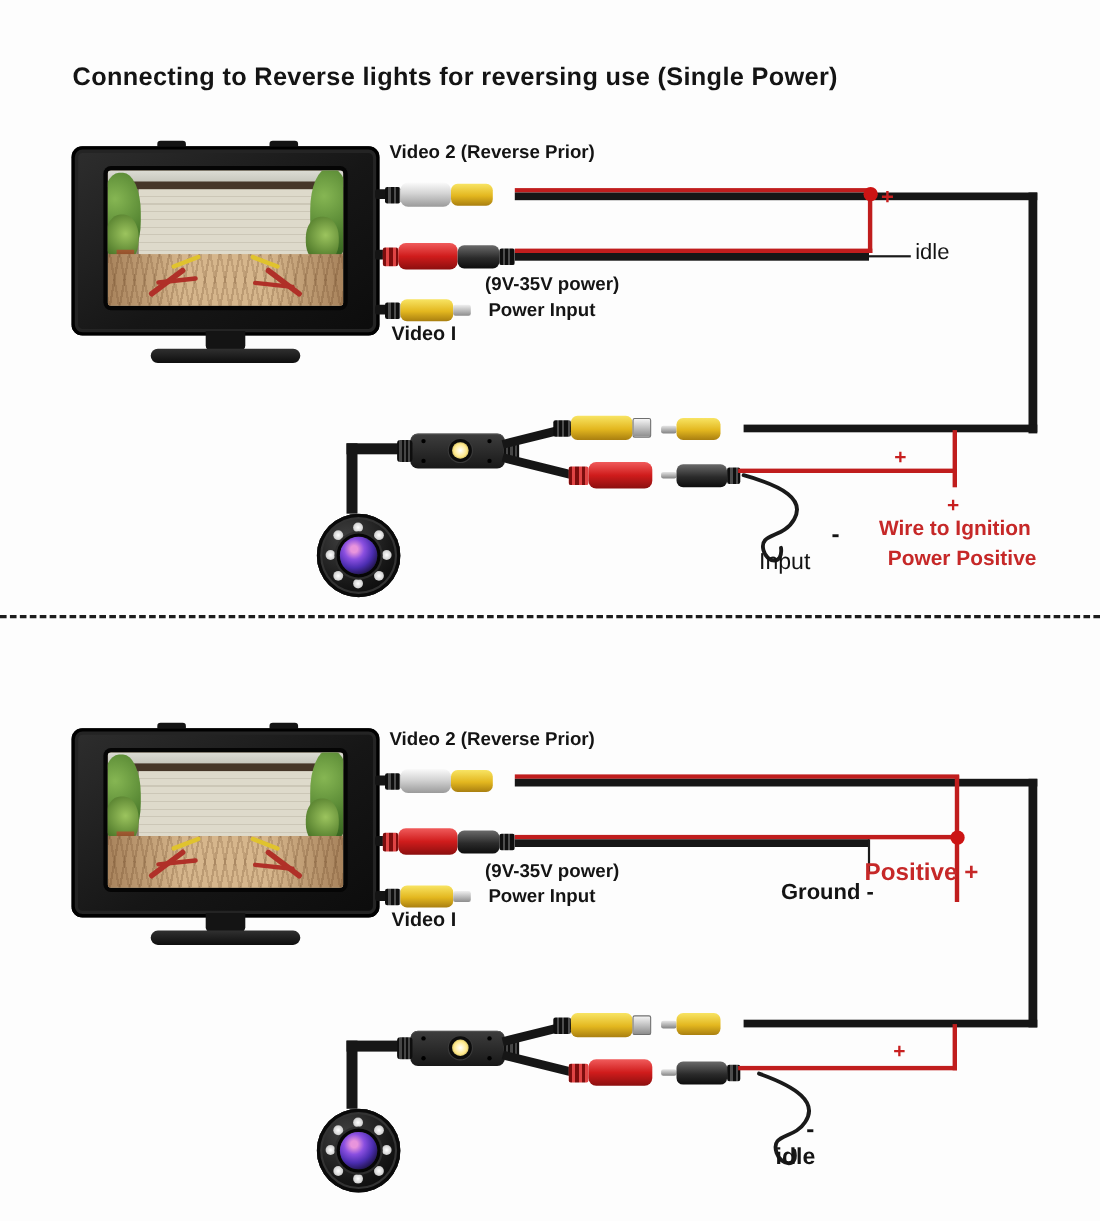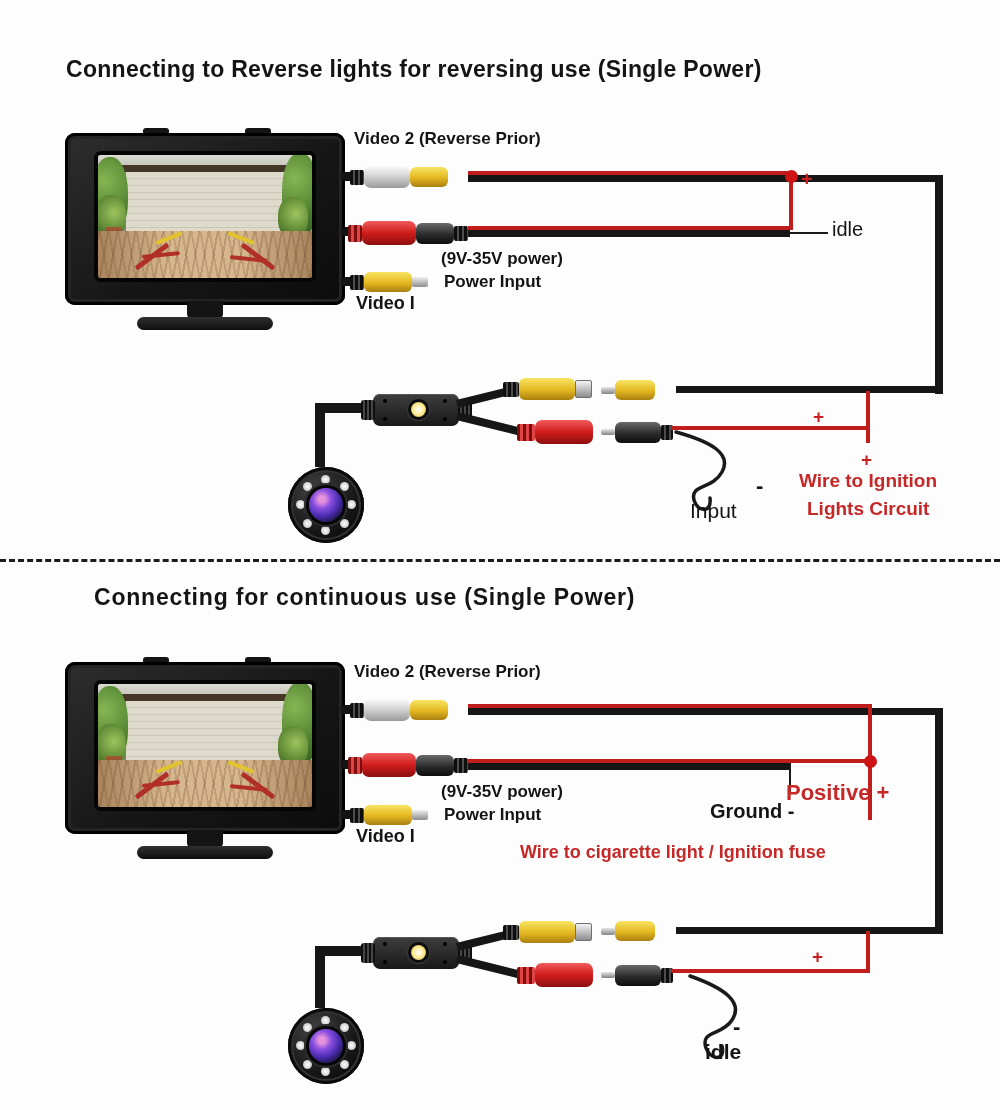--- a/index.html
+++ b/index.html
@@ -203,25 +203,24 @@
   <div class="rwire" style="left:671px;top:426px;width:199px;height:4px"></div>
   <div class="rwire" style="left:866px;top:391px;width:4px;height:52px"></div>
   <div class="plus" style="left:813px;top:406px">+</div>
   <div class="plus" style="left:861px;top:449px">+</div>
   <svg class="curl" style="left:672px;top:428px" width="80" height="95" viewBox="0 0 80 95">
     <path d="M4,4 C40,14 60,26 50,44 C40,62 18,56 22,72 C25,84 40,86 38,70" fill="none" stroke="#1a1a1a" stroke-width="3.5" stroke-linecap="round"></path>
   </svg>
   <div class="minus" style="left:756px;top:473px">-</div>
   <div class="plain" style="left:690px;top:499px;font-size:21px">Input</div>
   <div class="red-t" style="left:799px;top:470px;font-size:19px">Wire to Ignition</div>
-  <div class="red-t" style="left:807px;top:498px;font-size:19px">Lights Circuit</div>
+  <div class="red-t" style="left:807px;top:498px;font-size:19px">Power Positive</div>
 
   <div class="divider" style="top:559px"></div>
 
-  <div class="title title2" style="left:94px;top:584px">Connecting for continuous use (Single Power)</div>
 
   <div class="monitor" style="left:65px;top:662px">
     <div class="clip" style="left:78px"></div>
     <div class="clip" style="left:180px"></div>
     <div class="bezel"></div>
     <div class="screen">
       <div class="scr-sky"></div>
       <div class="scr-beam"></div>
       <div class="scr-door"></div>
       <div class="bush bush-a" style="left:-6px;top:2px;width:36px;height:80px"></div>
@@ -273,21 +272,20 @@
   <div class="lbl" style="left:441px;top:782px">(9V-35V power)</div>
   <div class="lbl" style="left:444px;top:805px">Power Input</div>
 
   <div class="conn" style="left:350px;top:803px">
     <span class="seg ribs-dark" style="width:14px"></span>
     <span class="seg body-yellow" style="width:48px"></span>
     <span class="seg tip-silver" style="width:16px"></span>
   </div>
   <div class="lbl-lg" style="left:356px;top:826px">Video I</div>
 
-  <div class="red-t" style="left:520px;top:842px;font-size:18px">Wire to cigarette light / Ignition fuse</div>
 
   <div class="wire" style="left:315px;top:946px;width:60px;height:10px"></div>
   <div class="wire" style="left:315px;top:946px;width:10px;height:62px"></div>
   <div class="camera" style="left:288px;top:1008px">
     <div class="led" style="left:59px;top:33px"></div>
     <div class="led" style="left:52px;top:52px"></div>
     <div class="led" style="left:33px;top:59px"></div>
     <div class="led" style="left:15px;top:52px"></div>
     <div class="led" style="left:8px;top:33px"></div>
     <div class="led" style="left:15px;top:15px"></div>

